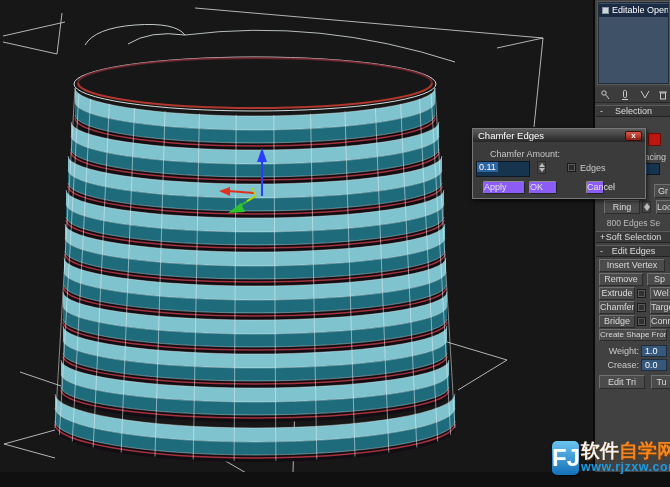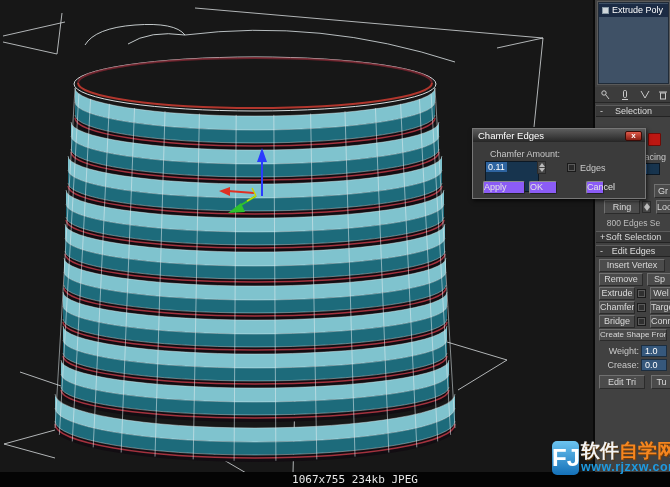--- a/index.html
+++ b/index.html
@@ -197,29 +197,26 @@
           <path d="M 262 148 L 257 162 L 267 162 Z" fill="#2b3cff"></path>
           <line x1="256" y1="196" x2="236" y2="208" stroke="#2ec22e" stroke-width="2"></line>
           <path d="M 228 213 L 241 203 L 245 212 Z" fill="#2ec22e"></path>
           <line x1="254" y1="193" x2="228" y2="191" stroke="#e03022" stroke-width="2"></line>
           <path d="M 219 191 L 230 187 L 230 196 Z" fill="#e03022"></path>
           <path d="M 256 196 L 247 201 M 256 196 L 252 188" stroke="#c8d400" stroke-width="1.5" fill="none"></path>
         </g>
       </svg>
   </div>
 
-  <div class="statusbar">
-    <span>1067x755 234kb JPEG</span>
-  </div>
 
   <div class="panel">
 
     <div class="stackbox">
       <div class="stackrow">
-        <span class="cube"></span><span>Extrude Poly</span>
+        <span class="cube"></span><span>Editable Open</span>
       </div>
     </div>
 
     <div class="stacktools">
       <svg style="left:4px" width="12" height="12" viewBox="0 0 12 12">
           <circle cx="5" cy="4" r="2.2" fill="none" stroke="#c9c9c9"></circle>
           <line x1="6.5" y1="5.5" x2="10" y2="10" stroke="#c9c9c9"></line>
         </svg>
       <svg style="left:24px" width="12" height="12" viewBox="0 0 12 12">
           <rect x="4.5" y="1.5" width="3" height="7" rx="1.2" fill="none" stroke="#c9c9c9"></rect>
@@ -296,21 +293,21 @@
     <div class="btn3d" style="left:4px;top:375px;width:46px;height:14px;line-height:12px">Edit Tri</div>
     <div class="btn3d" style="left:56px;top:375px;width:21px;height:14px;line-height:12px">Tu</div>
   </div>
 
   <div class="dialog">
     <div class="dlg-title">
       <span>Chamfer Edges</span>
     </div>
     <div class="dlg-x">x</div>
     <div class="plabel" style="left:17px;top:20px;color:#c8c8c8">Chamfer Amount:</div>
-    <div class="field" style="left:12px;top:32px;width:54px;height:31px;line-height:11px">
+    <div class="field" style="left:3px;top:32px;width:54px;height:16px;line-height:11px">
       <span class="sel">0.11</span>
     </div>
     <div class="spin" style="left:64px;top:32px;height:13px">
         <b></b>
         <i></i>
       </div>
     <div class="minibox" style="left:94px;top:34px;background:#2a2a2a"></div>
     <div class="plabel" style="left:107px;top:34px;color:#c8c8c8">Edges</div>
     <div class="dlg-btn" style="left:10px;top:52px;width:42px">Apply</div>
     <div class="dlg-btn" style="left:56px;top:52px;width:28px">OK</div>

